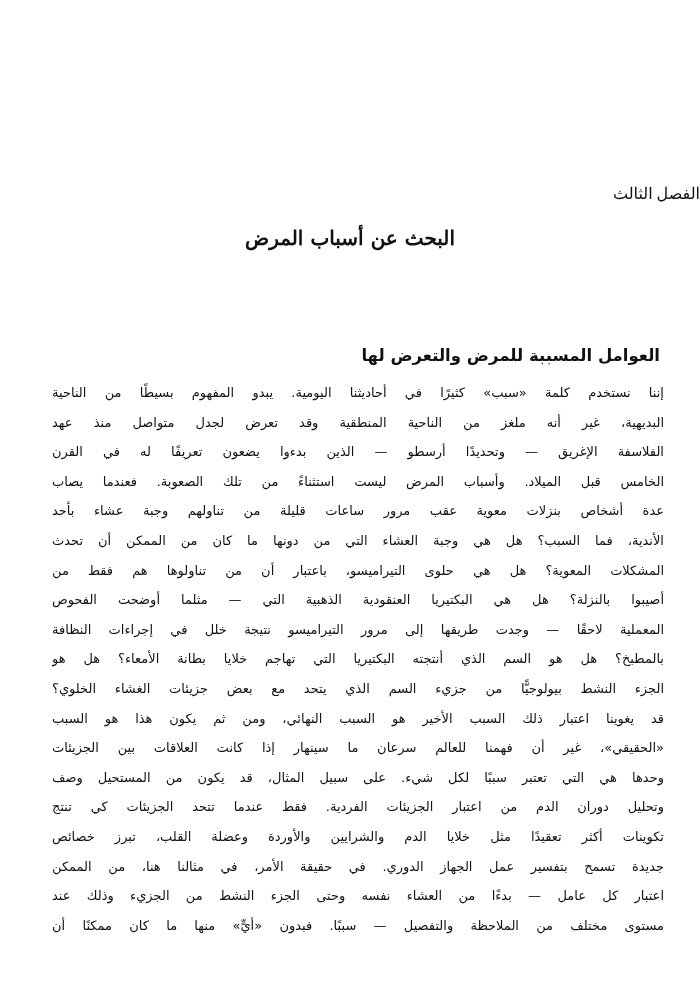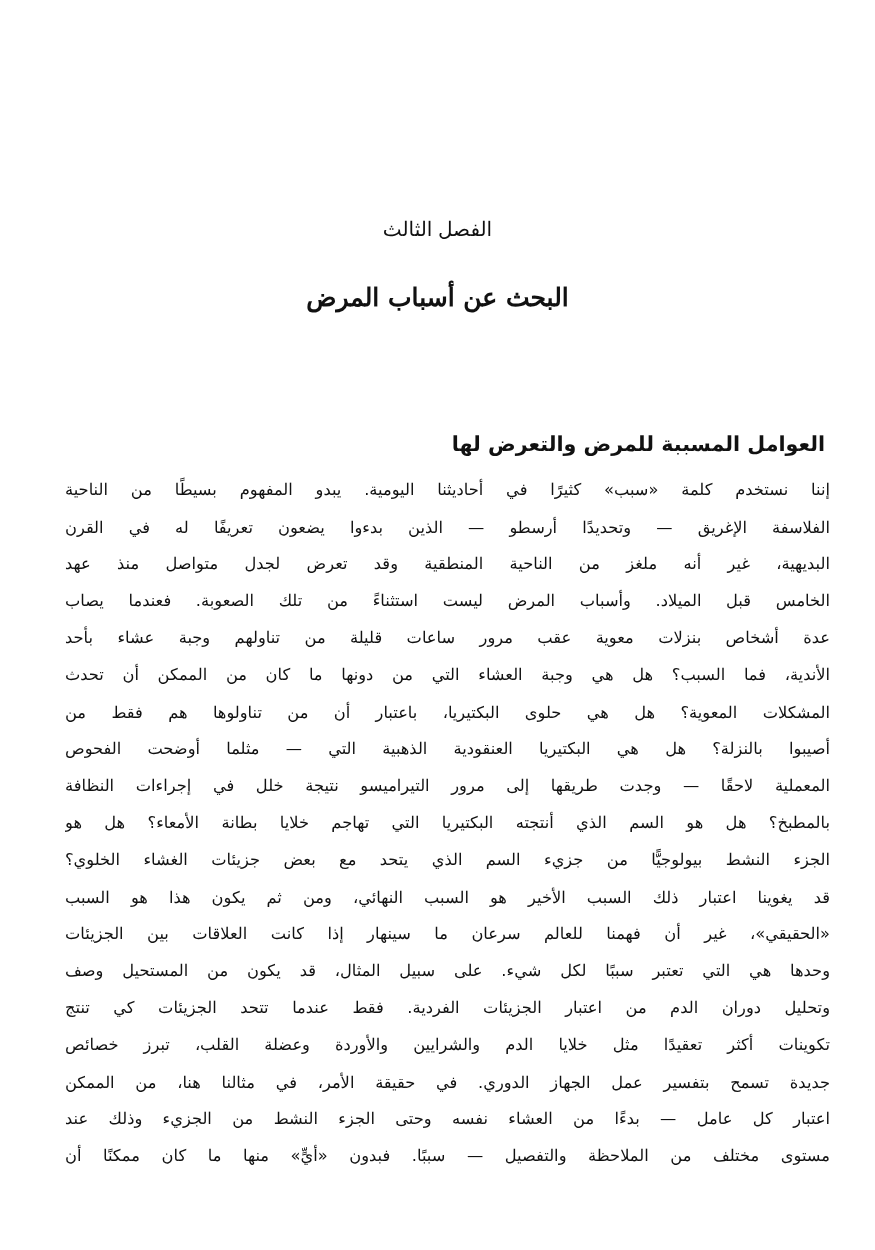--- a/index.html
+++ b/index.html
@@ -2,23 +2,23 @@
 <html><head>
   <meta charset="utf-8">
   <style>
     html, body { margin: 0; padding: 0; background: #ffffff; }
     body {
       width: 700px; height: 1000px; position: relative; overflow: hidden;
       font-family: "DejaVu Sans", sans-serif; color: #111111;
     }
     .page { position: absolute; left: 0; top: 0; width: 700px; height: 1000px; }
     .chapter-label {
-      position: absolute; top: 174px; left: 0; width: 700px;
-      text-align: center; font-size: 16px; direction: rtl;
-      font-family: Liberation Sans, sans-serif;
+      position: absolute; top: 184px; left: 0; width: 700px;
+      font-size: 16px; direction: rtl;
+      font-family: Liberation Serif, serif;
     }
     .chapter-title {
       position: absolute; top: 226px; left: 0; width: 700px;
       text-align: center; font-size: 20px; font-weight: bold; direction: rtl;
       font-family: "DejaVu Serif", serif; letter-spacing: 0;
     }
     .section-heading {
       position: absolute; top: 346px; right: 40px; width: 620px;
       font-size: 16.5px; font-weight: bold; direction: rtl;
       font-family: "DejaVu Sans", sans-serif;
@@ -37,26 +37,26 @@
   </style>
 </head>
 <body>
 
 <div class="page">
   <div class="chapter-label">الفصل الثالث</div>
   <div class="chapter-title">البحث عن أسباب المرض</div>
   <div class="section-heading">العوامل المسببة للمرض والتعرض لها</div>
   <div class="body-text" id="body-text">
       <span class="line">إننا نستخدم كلمة «سبب» كثيرًا في أحاديثنا اليومية. يبدو المفهوم بسيطًا من الناحية</span>
+      <span class="line">البديهية، غير أنه ملغز من الناحية المنطقية وقد تعرض لجدل متواصل منذ عهد</span>
       <span class="line">الفلاسفة الإغريق — وتحديدًا أرسطو — الذين بدءوا يضعون تعريفًا له في القرن</span>
-      <span class="line">البديهية، غير أنه ملغز من الناحية المنطقية وقد تعرض لجدل متواصل منذ عهد</span>
       <span class="line">الخامس قبل الميلاد. وأسباب المرض ليست استثناءً من تلك الصعوبة. فعندما يصاب</span>
       <span class="line">عدة أشخاص بنزلات معوية عقب مرور ساعات قليلة من تناولهم وجبة عشاء بأحد</span>
       <span class="line">الأندية، فما السبب؟ هل هي وجبة العشاء التي من دونها ما كان من الممكن أن تحدث</span>
-      <span class="line">المشكلات المعوية؟ هل هي حلوى البكتيريا، باعتبار أن من تناولوها هم فقط من</span>
+      <span class="line">المشكلات المعوية؟ هل هي حلوى التيراميسو، باعتبار أن من تناولوها هم فقط من</span>
       <span class="line">أصيبوا بالنزلة؟ هل هي البكتيريا العنقودية الذهبية التي — مثلما أوضحت الفحوص</span>
       <span class="line">المعملية لاحقًا — وجدت طريقها إلى مرور التيراميسو نتيجة خلل في إجراءات النظافة</span>
       <span class="line">بالمطبخ؟ هل هو السم الذي أنتجته البكتيريا التي تهاجم خلايا بطانة الأمعاء؟ هل هو</span>
       <span class="line">الجزء النشط بيولوجيًّا من جزيء السم الذي يتحد مع بعض جزيئات الغشاء الخلوي؟</span>
       <span class="line">قد يغوينا اعتبار ذلك السبب الأخير هو السبب النهائي، ومن ثم يكون هذا هو السبب</span>
       <span class="line">«الحقيقي»، غير أن فهمنا للعالم سرعان ما سينهار إذا كانت العلاقات بين الجزيئات</span>
       <span class="line">وحدها هي التي تعتبر سببًا لكل شيء. على سبيل المثال، قد يكون من المستحيل وصف</span>
       <span class="line">وتحليل دوران الدم من اعتبار الجزيئات الفردية. فقط عندما تتحد الجزيئات كي تنتج</span>
       <span class="line">تكوينات أكثر تعقيدًا مثل خلايا الدم والشرايين والأوردة وعضلة القلب، تبرز خصائص</span>
       <span class="line">جديدة تسمح بتفسير عمل الجهاز الدوري. في حقيقة الأمر، في مثالنا هنا، من الممكن</span>

